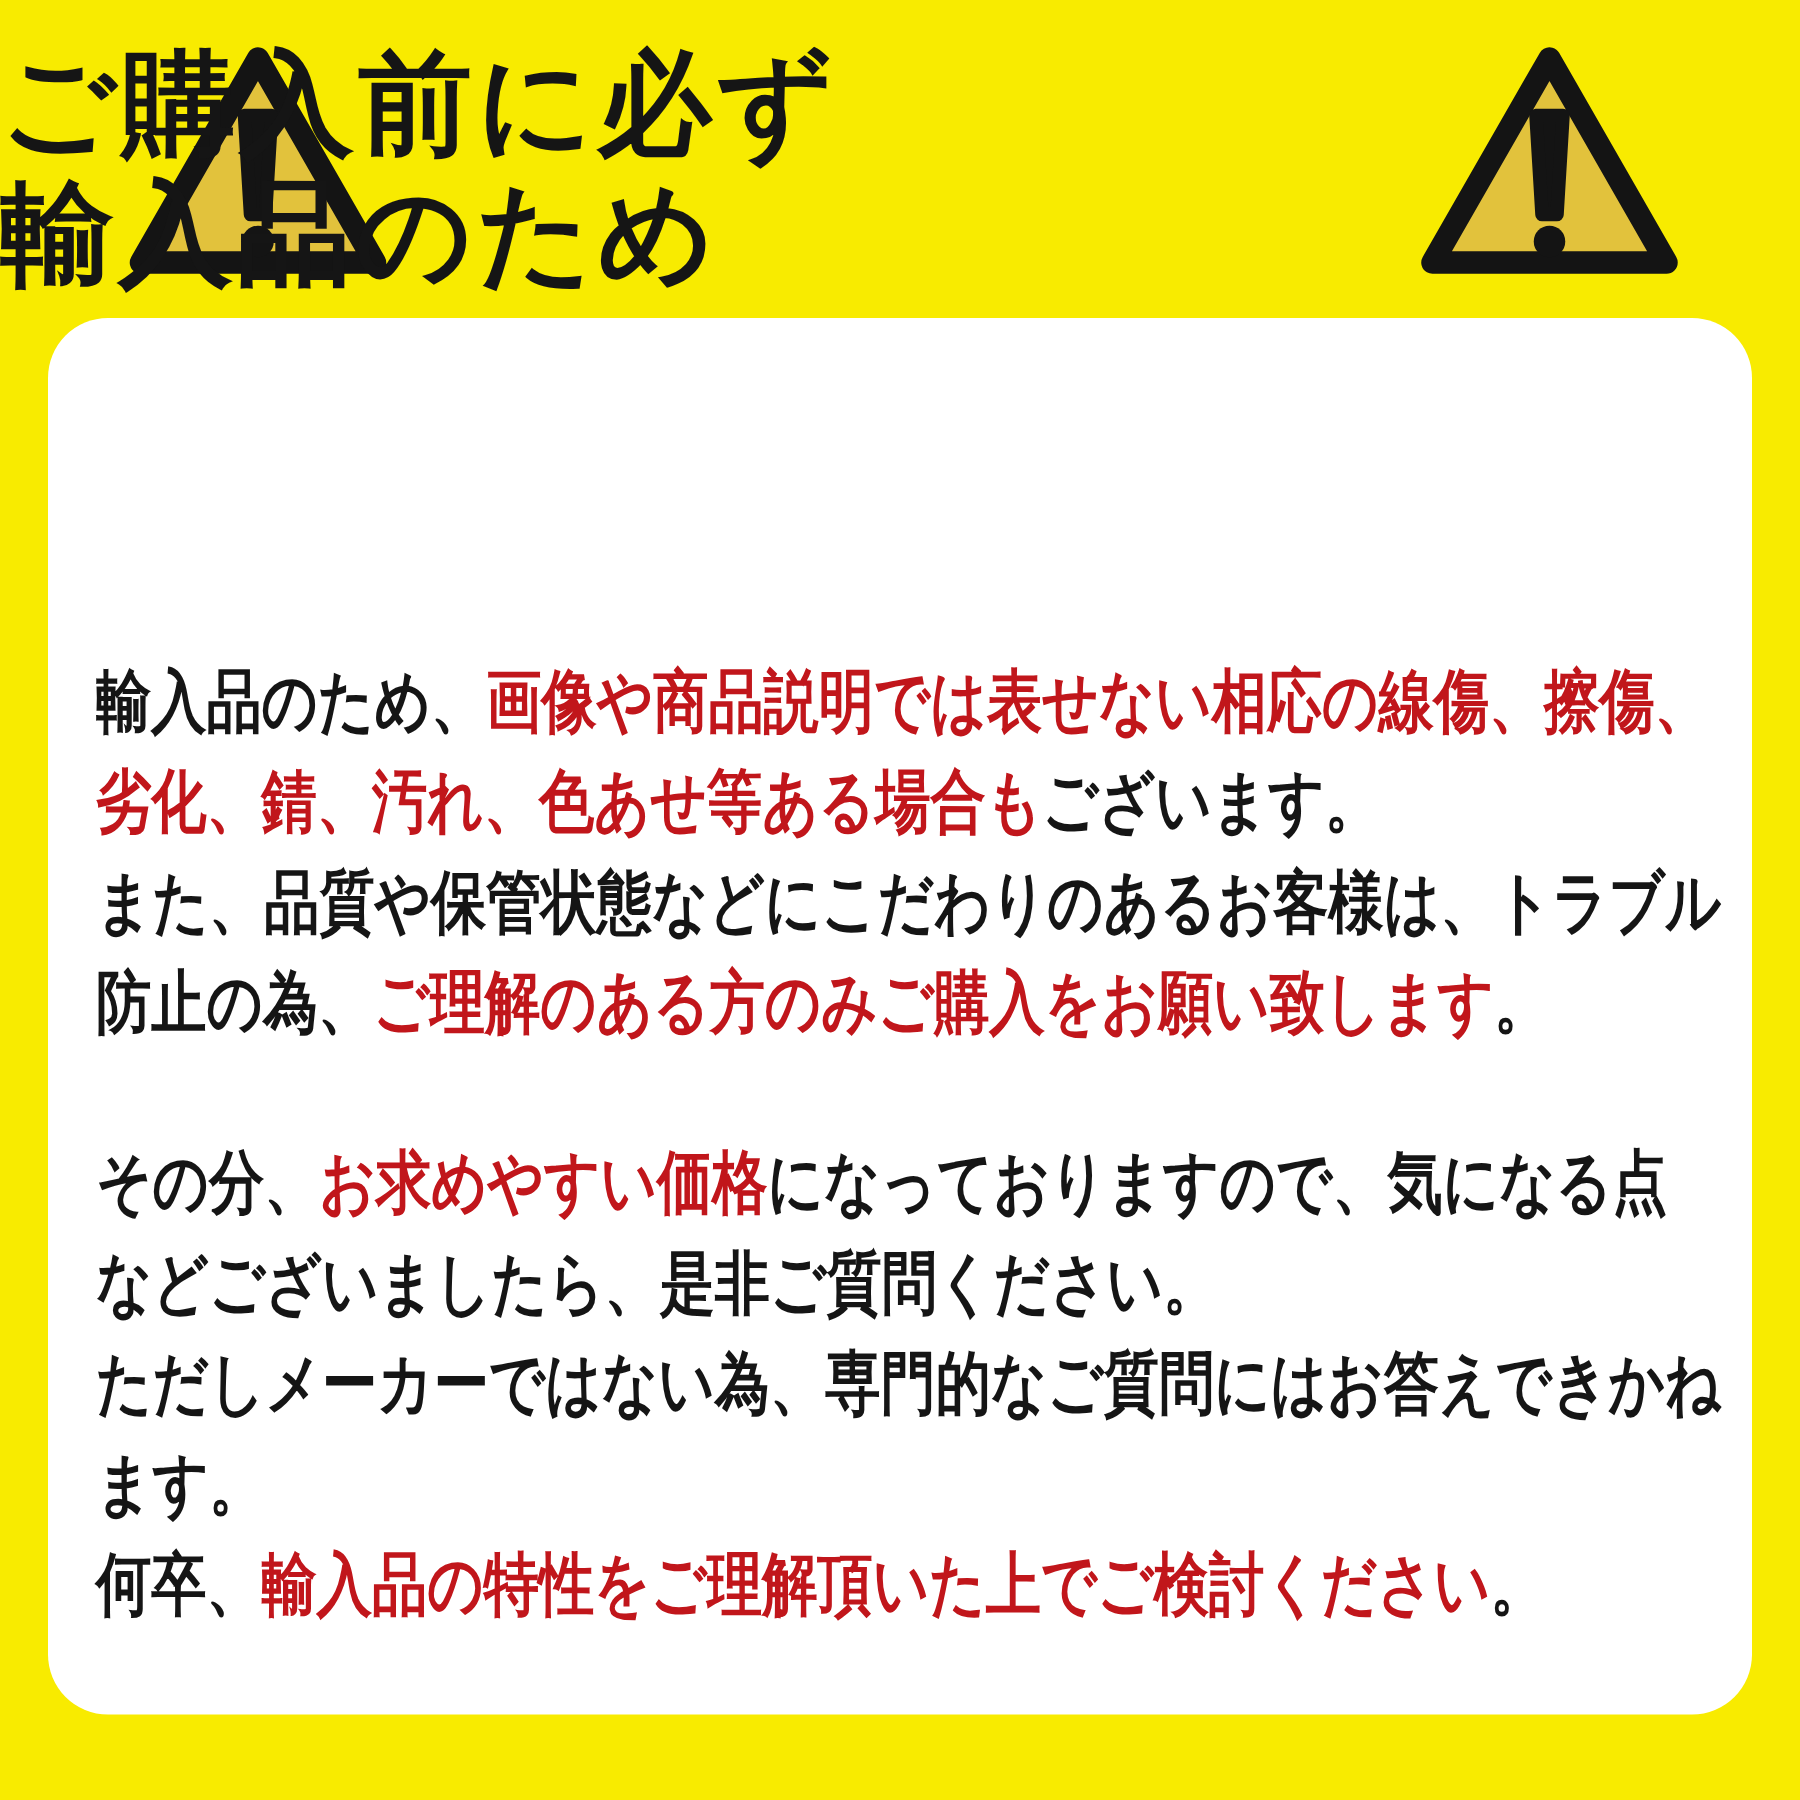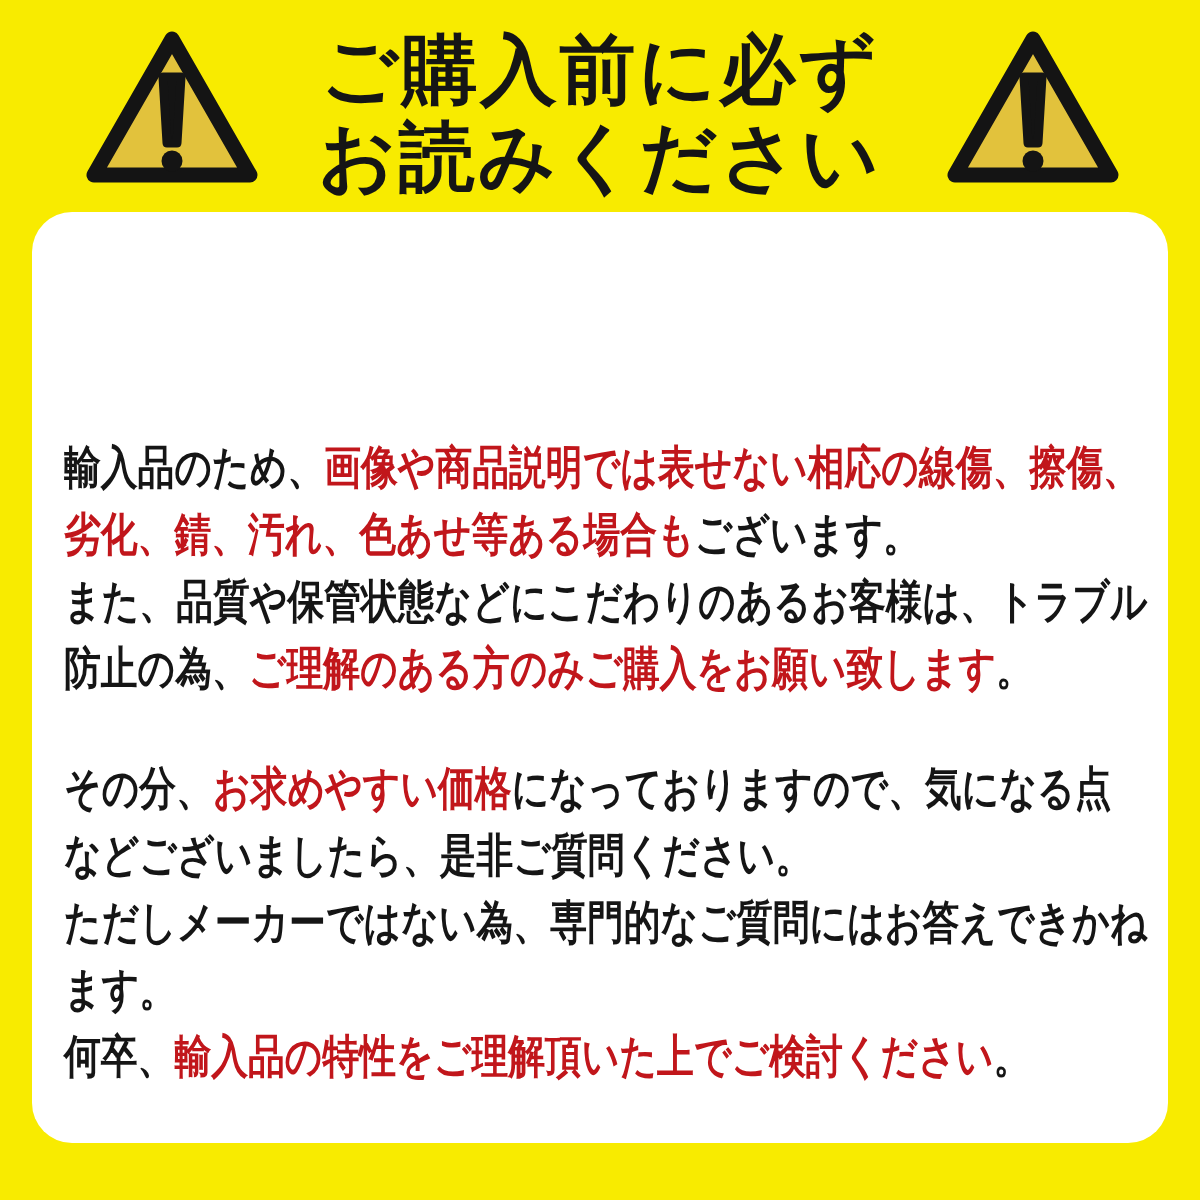--- a/index.html
+++ b/index.html
@@ -12,21 +12,20 @@
     background: var(--bg);
     overflow: hidden;
     font-weight: bold;
   }
 
   
   .header-title {
     position: absolute;
     left: 0; top: 26px;
     width: 1200px;
-    text-align: center;
     font-size: 76px;
     line-height: 87px;
     letter-spacing: 3px;
     color: var(--ink);
     font-weight: bold;
   }
 
   .tri-wrap {
     position: absolute;
     top: 25px;
@@ -100,21 +99,21 @@
   <div class="tri-wrap tri-right">
     <svg viewBox="0 0 190 164" xmlns="http://www.w3.org/2000/svg">
       <polygon points="95,13 17,149 173,149" stroke="#141414" stroke-width="15" stroke-linejoin="round" fill="#e2c23c"></polygon>
       <polygon points="86,51 104,51 100,117 90,117" fill="#141414" stroke="#141414" stroke-width="9" stroke-linejoin="round"></polygon>
       <circle cx="95" cy="135" r="10.5" fill="#141414"></circle>
     </svg>
   </div>
 
   <div class="header-title">
     <div>ご購入前に必ず</div>
-    <div>お読みください</div>
+    <div>輸入品のため</div>
   </div>
 
   <div class="panel"></div>
 
 
   <div class="body-text">
       <div class="bline"><span class="blk">輸入品のため、</span><span class="red">画像や商品説明では表せない相応の線傷、擦傷、</span></div>
       <div class="bline"><span class="red">劣化、錆、汚れ、色あせ等ある場合も</span><span class="blk">ございます。</span></div>
       <div class="bline"><span class="blk">また、品質や保管状態などにこだわりのあるお客様は、トラブル</span></div>
       <div class="bline"><span class="blk">防止の為、</span><span class="red">ご理解のある方のみご購入をお願い致します</span><span class="blk">。</span></div>

